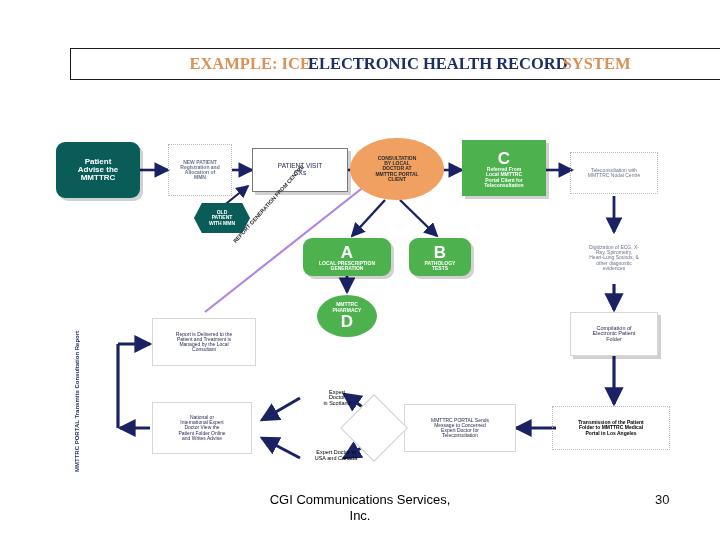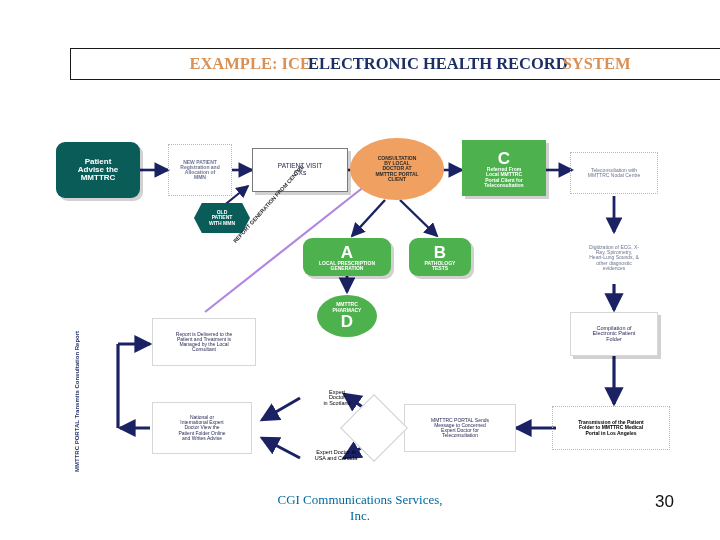--- a/index.html
+++ b/index.html
@@ -69,24 +69,24 @@
     font-size:6px;color:#25306a;font-weight:bold;white-space:nowrap;
   }
   .rot-diag{
     position:absolute;transform-origin:left top;
     font-size:5.5px;color:#2b2b2b;font-weight:bold;white-space:nowrap;
   }
 
   
   #footer{
     position:absolute;left:200px;top:492px;width:320px;
-    text-align:center;font-size:13px;color:#0369a1;line-height:1.25;font-family:Liberation Serif, serif;
+    text-align:center;font-size:13px;color:#000000;line-height:1.25;
   }
   #pagenum{
-    position:absolute;left:655px;top:492px;font-size:17px;color:#111111;
+    position:absolute;left:655px;top:492px;font-size:13px;color:#111111;
   }
   .faint{color:#6e7490;}
 </style>
 </head>
 <body>
 
 <div id="slide">
 
   <div id="title-box">
     <div id="title-text">

